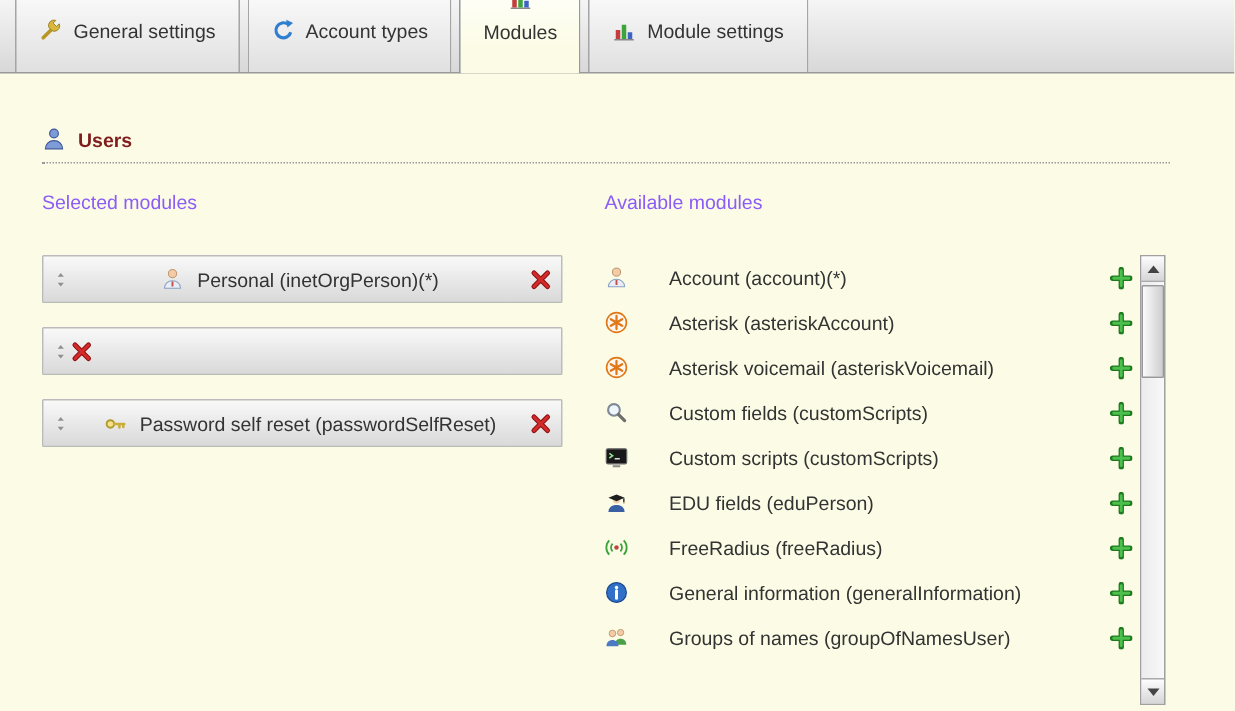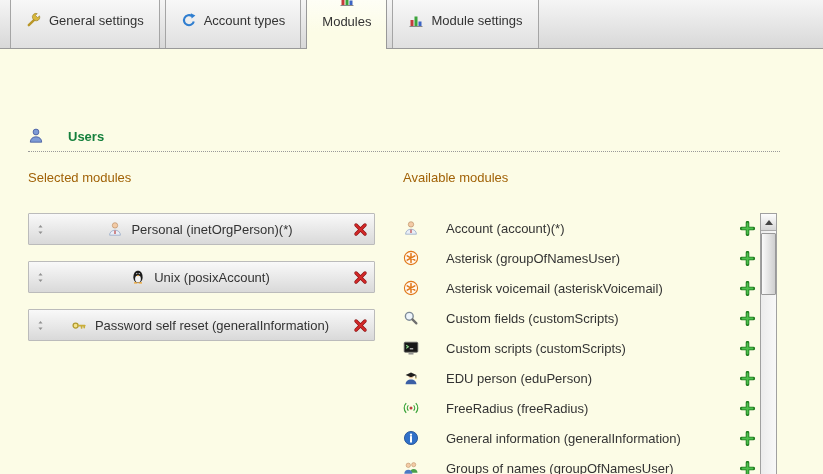--- a/index.html
+++ b/index.html
@@ -19,26 +19,26 @@
     margin-right:5px;cursor:pointer;position:relative;white-space:nowrap;
   }
   .tab.active{
     background:linear-gradient(#ffffff,#fcfce6 75%);
     padding-top:10px;margin-bottom:-1px;z-index:3;border-color:#999;flex-direction:column;
   }
   .icon{display:inline-flex;width:16px;height:16px;flex:0 0 auto;align-items:center;justify-content:center;}
   .icon svg{width:16px;height:16px;display:block;}
   .content{padding:36px 0 0 28px;}
   .section-head{
-    display:flex;align-items:center;gap:24px;font-weight:bold;color:#15803d;
-    border-bottom:1px dotted #999;padding-bottom:7px;width:752px;box-sizing:border-box;margin-top:43px;
+    display:flex;align-items:center;gap:8px;font-weight:bold;color:#7f1d1d;
+    border-bottom:1px dotted #999;padding-bottom:7px;width:752px;box-sizing:border-box;
   }
   .columns{display:flex;margin-top:18px;}
   .col-left{width:347px;margin-right:28px;}
-  .col-label{margin-bottom:28px;color:#a16207;}
+  .col-label{margin-bottom:28px;color:#8b5cf6;}
   .sel-row{
     display:flex;align-items:center;height:32px;
     background:linear-gradient(#f9f9f9,#d9d9d9);
     border:1px solid #bbb;border-radius:1px;margin-bottom:16px;
     padding:0 6px;box-sizing:border-box;
   }
   .handle{width:12px;display:inline-flex;cursor:grab;}
   .handle svg{width:11px;height:15px;}
   .sel-center{flex:1;display:flex;align-items:center;justify-content:center;gap:8px;min-width:0;}
   .sel-center span:last-child{white-space:nowrap;overflow:hidden;text-overflow:ellipsis;}
@@ -150,33 +150,20 @@
               </svg>
             </span>
           </div>
           <div class="sel-row">
             <span class="handle">
               <svg viewBox="0 0 16 16">
                 <path d="M8 1.5 11 5H5z" fill="#909090"></path>
                 <path d="M8 14.5 11 11H5z" fill="#909090"></path>
               </svg>
             </span>
-            <span class="sel-center">
-              <span class="icon">
-                <svg viewBox="0 0 16 16">
-                  <path d="M8 1.8c2.8 0 4.6 2.6 4.6 6.4 0 3.4-2 5.6-4.6 5.6S3.4 11.6 3.4 8.2C3.4 4.4 5.2 1.8 8 1.8z" fill="#1c1c1c"></path>
-                  <ellipse cx="8" cy="10" rx="2.9" ry="3.4" fill="#f2f2f2"></ellipse>
-                  <circle cx="6.8" cy="4.6" r="0.6" fill="#fff"></circle>
-                  <circle cx="9.2" cy="4.6" r="0.6" fill="#fff"></circle>
-                  <path d="M6.9 6h2.2L8 7.4z" fill="#efa022"></path>
-                  <path d="M4.6 13.9h2.2M9.2 13.9h2.2" stroke="#efa022" stroke-width="1.4" stroke-linecap="round"></path>
-                </svg>
-              </span>
-              <span>Unix (posixAccount)</span>
-            </span>
             <span class="del">
               <svg viewBox="0 0 16 16">
                 <path d="M3.2 3.2 12.8 12.8M12.8 3.2 3.2 12.8" stroke="#8c0f0f" stroke-width="3.6" stroke-linecap="round"></path>
                 <path d="M3.2 3.2 12.8 12.8M12.8 3.2 3.2 12.8" stroke="#d42a2a" stroke-width="2.2" stroke-linecap="round"></path>
               </svg>
             </span>
           </div>
           <div class="sel-row">
             <span class="handle">
               <svg viewBox="0 0 16 16">
@@ -184,21 +171,21 @@
                 <path d="M8 14.5 11 11H5z" fill="#909090"></path>
               </svg>
             </span>
             <span class="sel-center">
               <span class="icon">
                 <svg viewBox="0 0 16 16">
                   <circle cx="4.6" cy="8.6" r="2.5" fill="#f5e38a" stroke="#b09a30" stroke-width="1.3"></circle>
                   <path d="M7 8.6h6.8M10.6 8.6v2.4M13.2 8.6v2" stroke="#c9ae3a" stroke-width="1.7" stroke-linecap="round"></path>
                 </svg>
               </span>
-              <span>Password self reset (generalInformation)</span>
+              <span>Password self reset (passwordSelfReset)</span>
             </span>
             <span class="del">
               <svg viewBox="0 0 16 16">
                 <path d="M3.2 3.2 12.8 12.8M12.8 3.2 3.2 12.8" stroke="#8c0f0f" stroke-width="3.6" stroke-linecap="round"></path>
                 <path d="M3.2 3.2 12.8 12.8M12.8 3.2 3.2 12.8" stroke="#d42a2a" stroke-width="2.2" stroke-linecap="round"></path>
               </svg>
             </span>
           </div>
         </div>
     </div>
@@ -222,21 +209,21 @@
                 </svg>
               </span>
             </div>
             <div class="avail-row">
               <span class="icon">
                 <svg viewBox="0 0 16 16">
                   <circle cx="8" cy="8" r="6.6" fill="#fff7ee" stroke="#e07818" stroke-width="1.1"></circle>
                   <path d="M8 3.6v8.8M4.2 5.8l7.6 4.4M11.8 5.8l-7.6 4.4" stroke="#e07818" stroke-width="1.5" stroke-linecap="round"></path>
                 </svg>
               </span>
-              <span>Asterisk (groupOfNamesUser)</span>
+              <span>Asterisk (asteriskAccount)</span>
               <span class="add">
                 <svg viewBox="0 0 16 16">
                   <path d="M8 1.8v12.4M1.8 8h12.4" stroke="#1e7a1e" stroke-width="3.8" stroke-linecap="round"></path>
                   <path d="M8 2.6v10.8M2.6 8h10.8" stroke="#4cbf4c" stroke-width="2" stroke-linecap="round"></path>
                 </svg>
               </span>
             </div>
             <div class="avail-row">
               <span class="icon">
                 <svg viewBox="0 0 16 16">
@@ -287,21 +274,21 @@
             <div class="avail-row">
               <span class="icon">
                 <svg viewBox="0 0 16 16">
                   <path d="M2.6 14.3c0-3 2.4-4.7 5.4-4.7s5.4 1.7 5.4 4.7z" fill="#3b5fa5"></path>
                   <circle cx="8" cy="6.2" r="2.4" fill="#f3cba6"></circle>
                   <path d="M2.6 4.9 8 2.6l5.4 2.3L8 7.2z" fill="#1e1e1e"></path>
                   <path d="M12.9 5.1v2.7" stroke="#1e1e1e" stroke-width="0.9"></path>
                   <circle cx="12.9" cy="8.2" r="0.6" fill="#caa83c"></circle>
                 </svg>
               </span>
-              <span>EDU person (eduPerson)</span>
+              <span>EDU fields (eduPerson)</span>
               <span class="add">
                 <svg viewBox="0 0 16 16">
                   <path d="M8 1.8v12.4M1.8 8h12.4" stroke="#1e7a1e" stroke-width="3.8" stroke-linecap="round"></path>
                   <path d="M8 2.6v10.8M2.6 8h10.8" stroke="#4cbf4c" stroke-width="2" stroke-linecap="round"></path>
                 </svg>
               </span>
             </div>
             <div class="avail-row">
               <span class="icon">
                 <svg viewBox="0 0 16 16">

